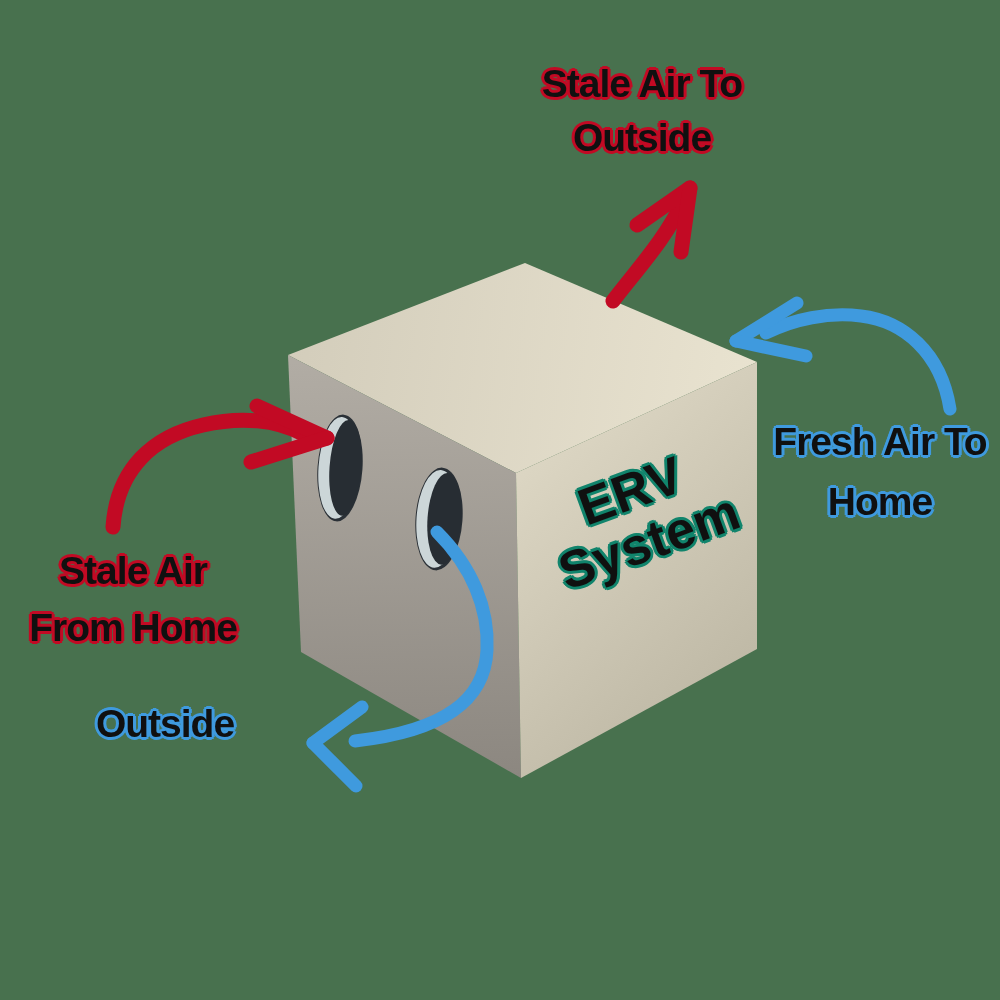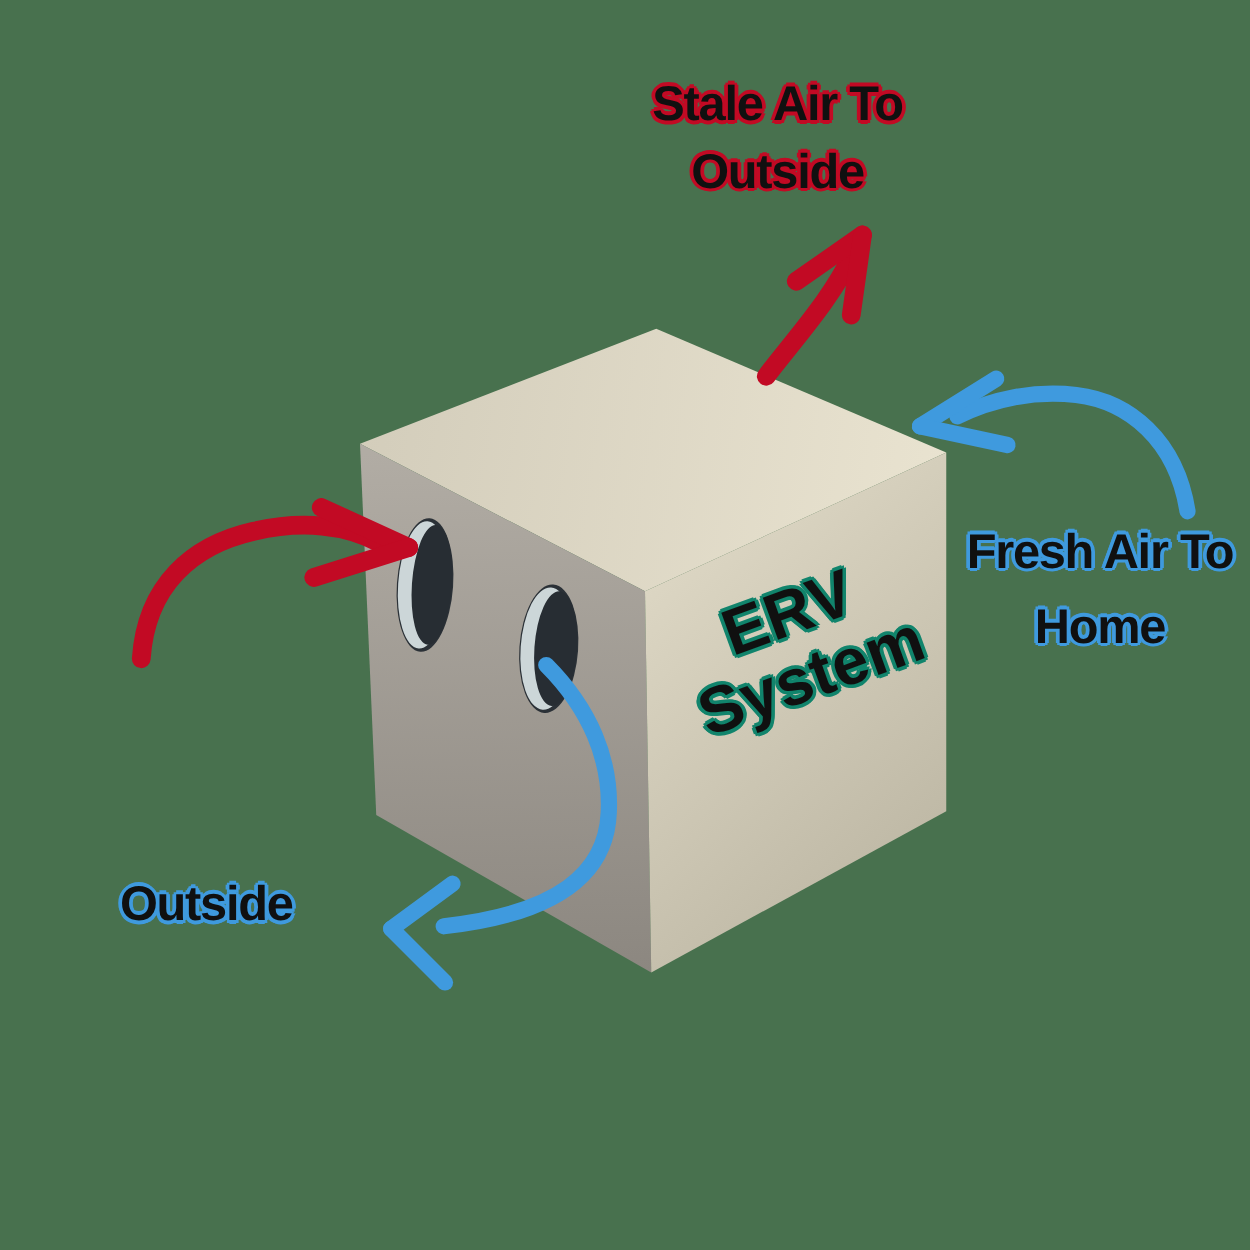--- a/index.html
+++ b/index.html
@@ -25,21 +25,21 @@
       -2px -2px 0 var(--red,#c20a24), 2px -2px 0 var(--red,#c20a24),
       -2px 2px 0 var(--red,#c20a24), 2px 2px 0 var(--red,#c20a24);
   }
   .label.blue{
     text-shadow:
       -3px 0 0 var(--blue,#3f9ade), 3px 0 0 var(--blue,#3f9ade),
       0 -3px 0 var(--blue,#3f9ade), 0 3px 0 var(--blue,#3f9ade),
       -2px -2px 0 var(--blue,#3f9ade), 2px -2px 0 var(--blue,#3f9ade),
       -2px 2px 0 var(--blue,#3f9ade), 2px 2px 0 var(--blue,#3f9ade);
   }
-  #label-stale-to-outside{left:422px;top:57px;width:400px;line-height:54px;}
+  #label-stale-to-outside{left:442px;top:57px;width:400px;line-height:54px;}
   #label-fresh-to-home{left:756px;top:412px;width:248px;line-height:60px;}
   #label-stale-from-home{left:0;top:542px;width:266px;line-height:57px;}
   #label-fresh-from-outside{left:0;top:696px;width:330px;}
   .box-label{
     position:absolute;left:510px;top:462px;width:260px;
     text-align:center;font-weight:bold;font-size:52px;line-height:54px;
     letter-spacing:0.5px;color:var(--ink,#101010);
     transform:rotate(-20deg);transform-origin:50% 50%;white-space:nowrap;
     text-shadow:
       -3px 0 0 var(--teal,#11846c), 3px 0 0 var(--teal,#11846c),
@@ -116,20 +116,24 @@
   <div class="label red" id="label-stale-to-outside">
     <span>Stale Air To</span>
     <span>Outside</span>
   </div>
 
   <div class="label blue" id="label-fresh-to-home">
     <span>Fresh Air To</span>
     <span>Home</span>
   </div>
 
+  <div class="label red" id="label-stale-from-home">
+    <span>Stale Air</span>
+    <span>From Home</span>
+  </div>
 
   <div class="label blue" id="label-fresh-from-outside">
     <span>Outside</span>
   </div>
 
   <div class="box-label">
     <span>ERV</span>
     <span>System</span>
   </div>
 

